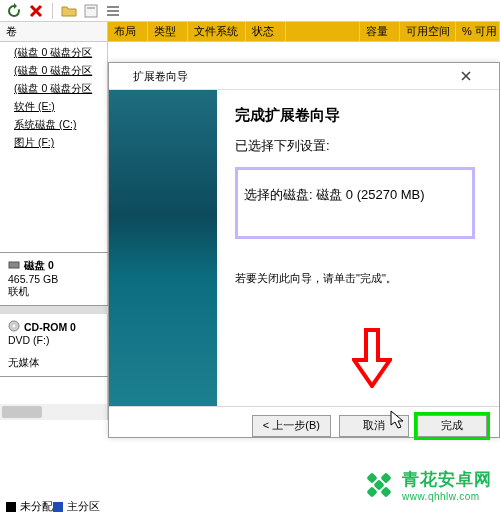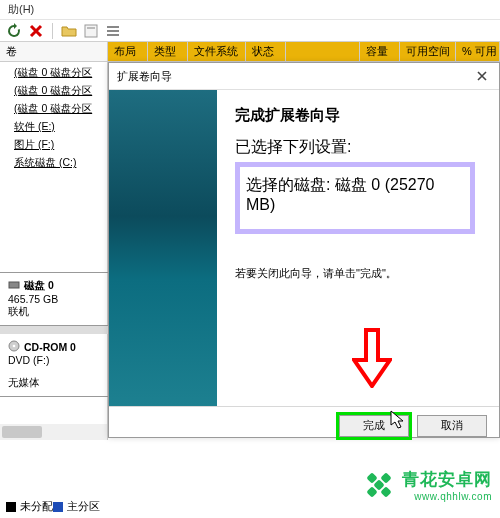--- a/index.html
+++ b/index.html
@@ -27,53 +27,50 @@
   .disk-entry .name { font-weight: 700; display: flex; align-items: center; gap: 4px; }
   .disk-sep { height: 8px; background: #ddd; }
 
   .legend { position: absolute; left: 6px; bottom: 4px; display: flex; font-size: 11px; align-items: center; }
   .legend .swatch { width: 10px; height: 10px; display: inline-block; margin-right: 4px; vertical-align: middle; }
   .sw-black { background: #000; }
   .sw-blue { background: #1e4db7; }
 
   
   .wizard { position: absolute; left: 108px; top: 62px; width: 392px; height: 376px; border: 1px solid #9a9a9a; background: #fff; box-shadow: 0 0 6px rgba(0,0,0,.15); }
-  .wiz-title { display: flex; justify-content: space-between; align-items: center; padding: 4px 8px; font-size: 11px; border-bottom: 1px solid #e0e0e0; }
+  .wiz-title { display: flex; justify-content: space-between; align-items: center; padding: 4px 24px; font-size: 11px; border-bottom: 1px solid #e0e0e0; }
   .wiz-close { width: 18px; height: 18px; display: flex; align-items: center; justify-content: center; font-size: 13px; color: #333; }
   .wiz-body { display: flex; height: 316px; }
   .wiz-side { width: 108px; background: linear-gradient(180deg,#1e6d80 0%, #0c4b5c 40%, #0c6d80 60%, #1d8090 100%); }
   .wiz-main { flex: 1; padding: 16px 18px 8px 18px; position: relative; }
   .wiz-h1 { font-size: 15px; font-weight: 700; margin-bottom: 12px; }
-  .wiz-selected-label { font-size: 16px; margin-bottom: 4px; }
-  .wiz-selected-box { width: 240px; height: 72px; border: 5px solid #c4b5fd; font-size: 16px; padding: 8px 6px; background: #fff; }
+  .wiz-selected-label { font-size: 13px; margin-bottom: 12px; }
+  .wiz-selected-box { width: 240px; height: 72px; border: 3px solid #c4b5fd; font-size: 13px; padding: 16px 6px; background: #fff; }
   .wiz-hint { font-size: 11px; margin-top: 32px; }
   .wiz-buttons { height: 38px; border-top: 1px solid #d8d8d8; display: flex; justify-content: flex-end; align-items: center; gap: 8px; padding: 0 12px; }
   .wiz-btn { min-width: 70px; height: 22px; font-size: 11px; border: 1px solid #9a9a9a; background: #eee; padding: 0 10px; display: flex; align-items: center; justify-content: center; }
   .wiz-btn.finish { outline: 3px solid #00e000; }
 
   
   .arrow { position: absolute; left: 352px; top: 328px; width: 40px; height: 60px; pointer-events: none; }
 
   
   .cursor { position: absolute; left: 390px; top: 410px; width: 16px; height: 20px; pointer-events: none; }
 
   
   .watermark { position: absolute; right: 8px; bottom: 16px; display: flex; align-items: center; gap: 6px; }
-  .wm-text { text-align: right; }
+  .wm-text { text-align: left; }
   .wm-cn { font-size: 17px; font-weight: 800; color: #1fb858; letter-spacing: 1px; }
   .wm-url { font-size: 10px; color: #1fb858; letter-spacing: .5px; }
 </style>
 </head>
 <body>
 
 <div class="root">
 
-  <div class="menubar">
-    <span>助(H)</span>
-  </div>
 
   <div class="toolbar">
     <span class="tb-icon">
       <svg viewBox="0 0 16 16">
           <path fill="#2b6a2b" d="M8 2a6 6 0 1 0 5.7 4.1l-1.9.6A4 4 0 1 1 8 4v2l3-3-3-3v2z"></path>
         </svg>
     </span>
     <span class="tb-icon">
       <svg viewBox="0 0 16 16">
           <path stroke="#d40000" stroke-width="3" d="M3 3l10 10M13 3L3 13"></path>
@@ -101,22 +98,22 @@
   </div>
 
   <div class="main">
     <div class="left-pane">
       <div class="tree-header">卷</div>
       <div class="tree">
         <div class="tree-item">(磁盘 0 磁盘分区 </div>
         <div class="tree-item">(磁盘 0 磁盘分区 </div>
         <div class="tree-item">(磁盘 0 磁盘分区 </div>
         <div class="tree-item">软件 (E:)</div>
+        <div class="tree-item">系统磁盘 (C:)</div>
         <div class="tree-item">图片 (F:)</div>
-        <div class="tree-item">系统磁盘 (C:)</div>
       </div>
       <div class="hscroll">
           <div class="thumb"></div>
         </div>
 
       <div class="disk-panel">
         <div class="disk-entry">
           <div class="name">
             <span><svg width="12" height="12" viewBox="0 0 12 12">
                   <rect x="1" y="3" width="10" height="6" fill="#888" stroke="#555"></rect>
@@ -168,22 +165,23 @@
     <div class="wiz-body">
       <div class="wiz-side"></div>
       <div class="wiz-main">
         <div class="wiz-h1">完成扩展卷向导</div>
         <div class="wiz-selected-label">已选择下列设置:</div>
         <div class="wiz-selected-box">选择的磁盘: 磁盘 0 (25270 MB)</div>
         <div class="wiz-hint">若要关闭此向导，请单击"完成"。</div>
       </div>
     </div>
     <div class="wiz-buttons">
+      <div class="wiz-btn">&lt; 上一步(B)</div>
+      <div class="wiz-btn">取消</div>
       <div class="wiz-btn finish">完成</div>
-      <div class="wiz-btn">取消</div>
     </div>
   </div>
 
   <svg class="arrow" viewBox="0 0 40 60">
     <path fill="none" stroke="#ff0000" stroke-width="4" d="M14 2 H26 V32 H38 L20 58 L2 32 H14 Z"></path>
   </svg>
 
   <svg class="cursor" viewBox="0 0 16 20">
     <path fill="#fff" stroke="#000" stroke-width="1" d="M1 1 L1 15 L5 12 L8 18 L11 17 L8 11 L13 11 Z"></path>
   </svg>

